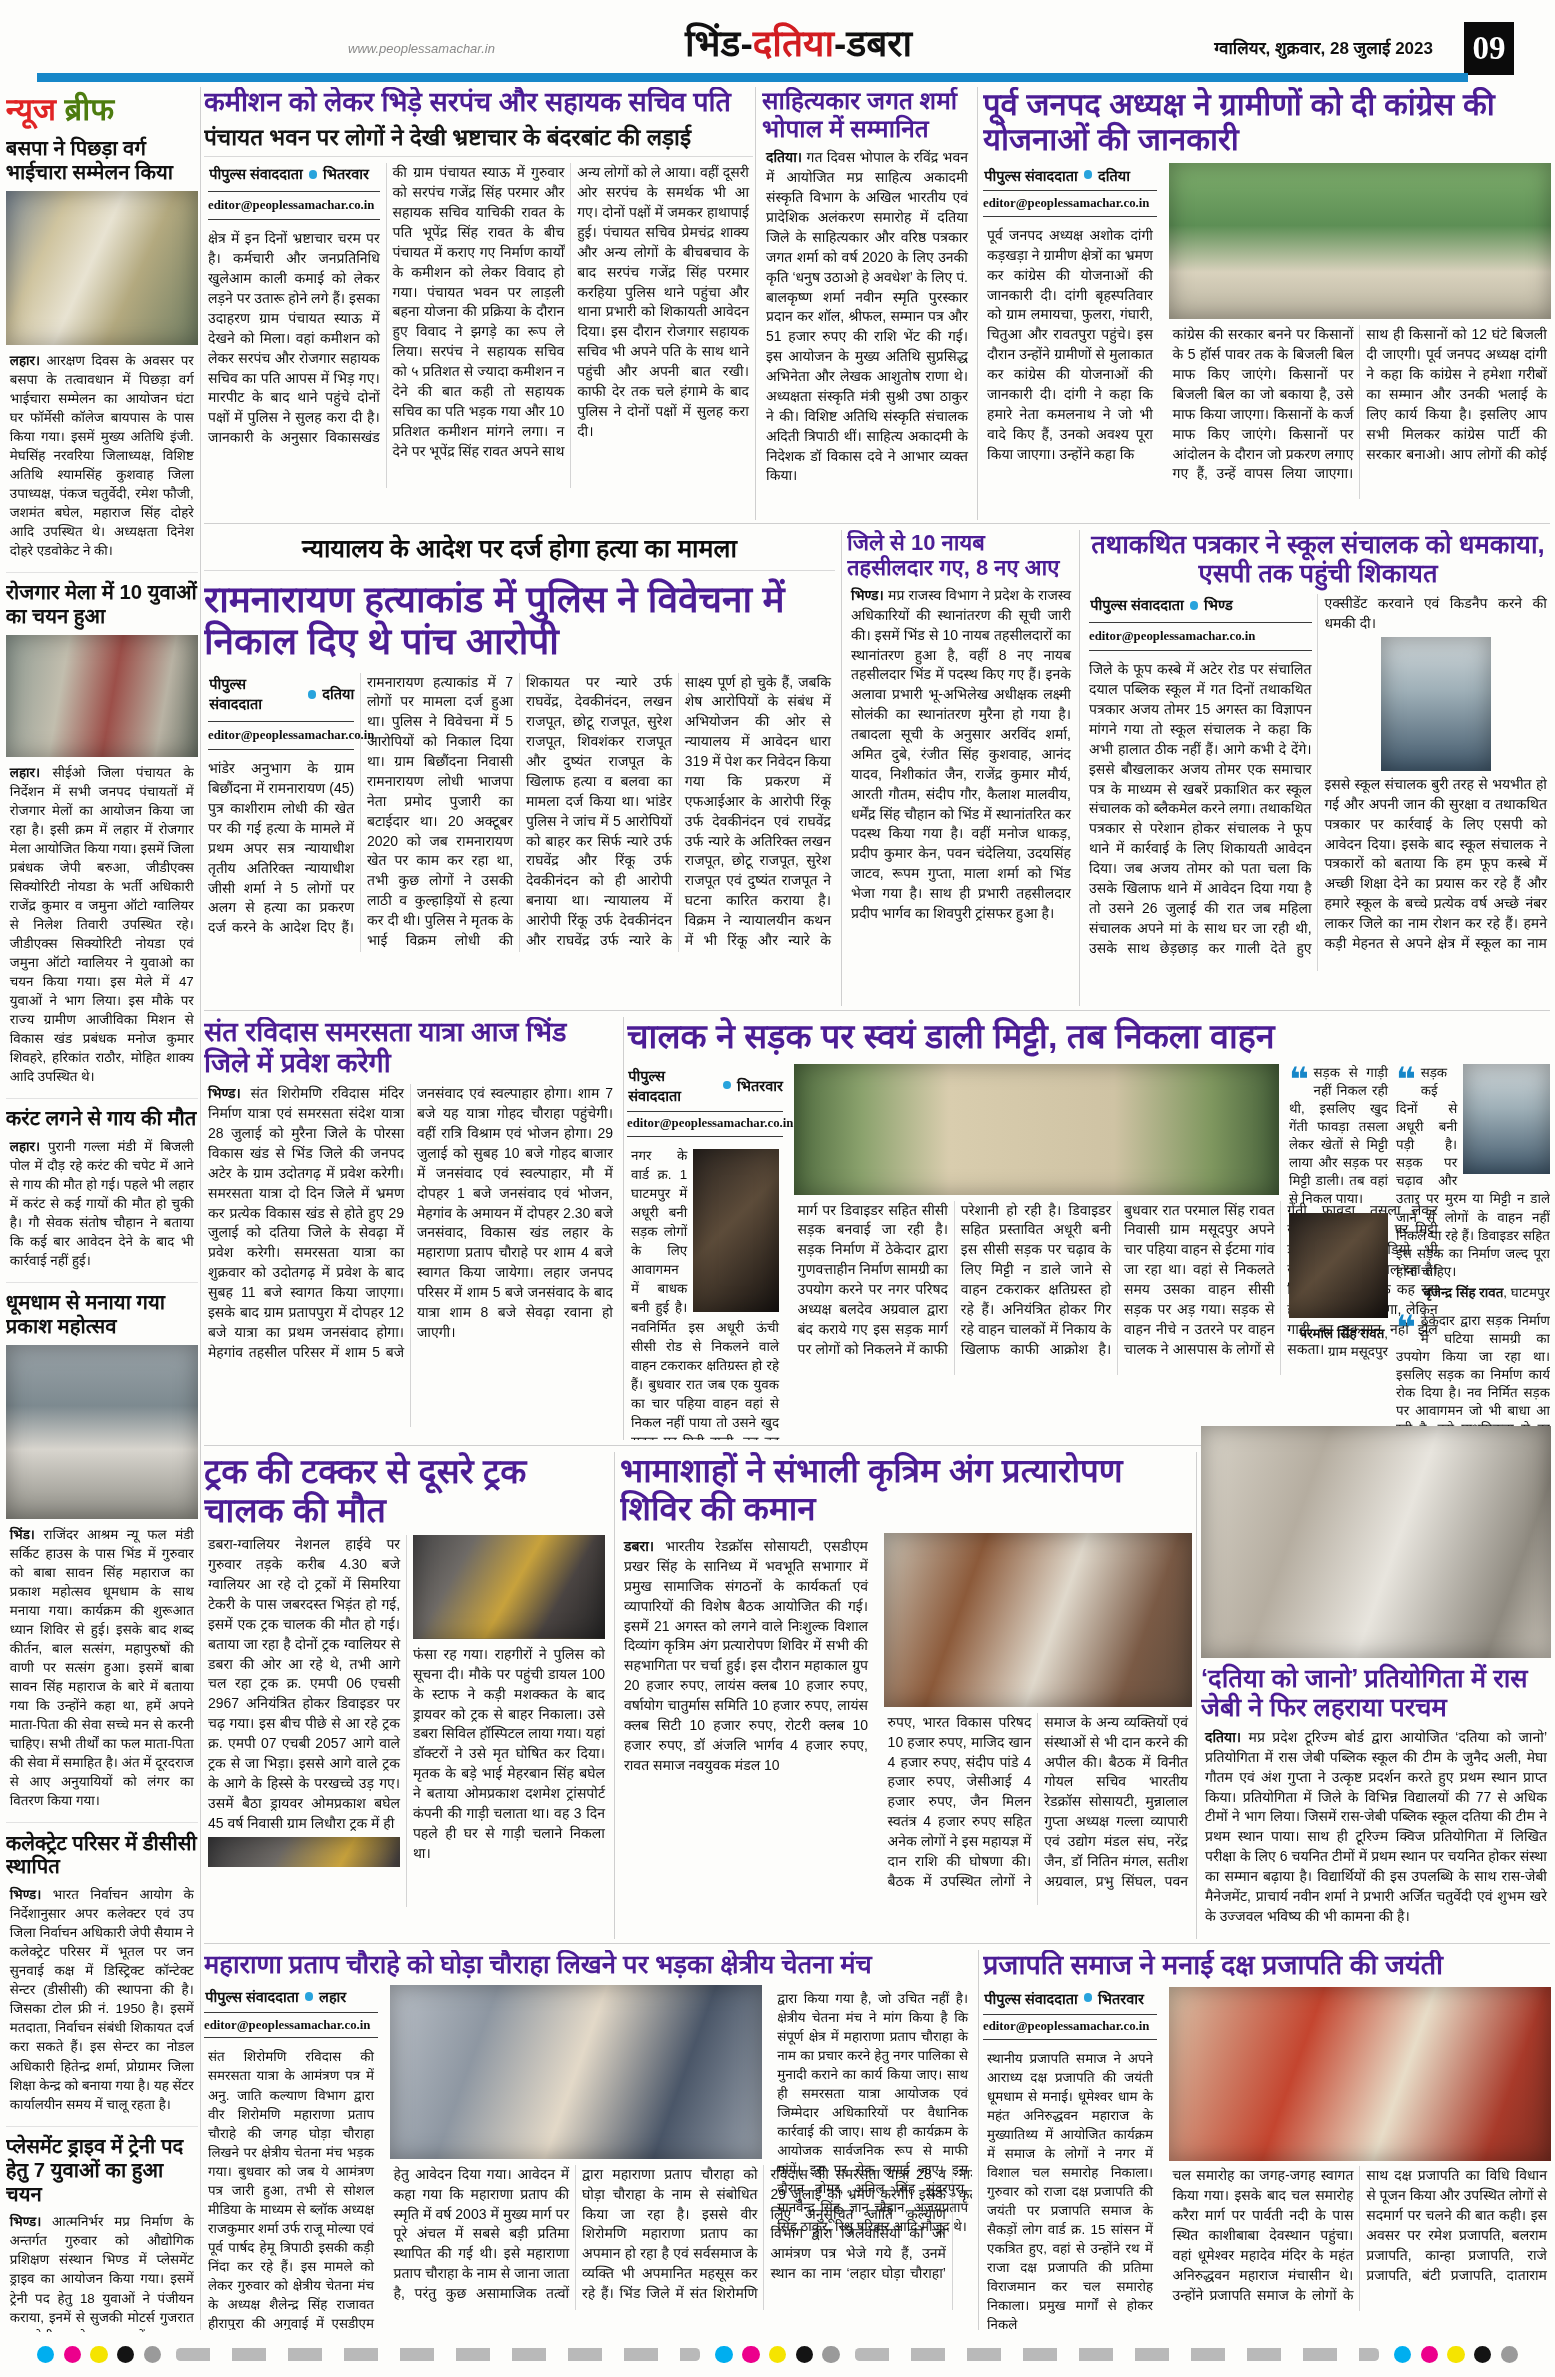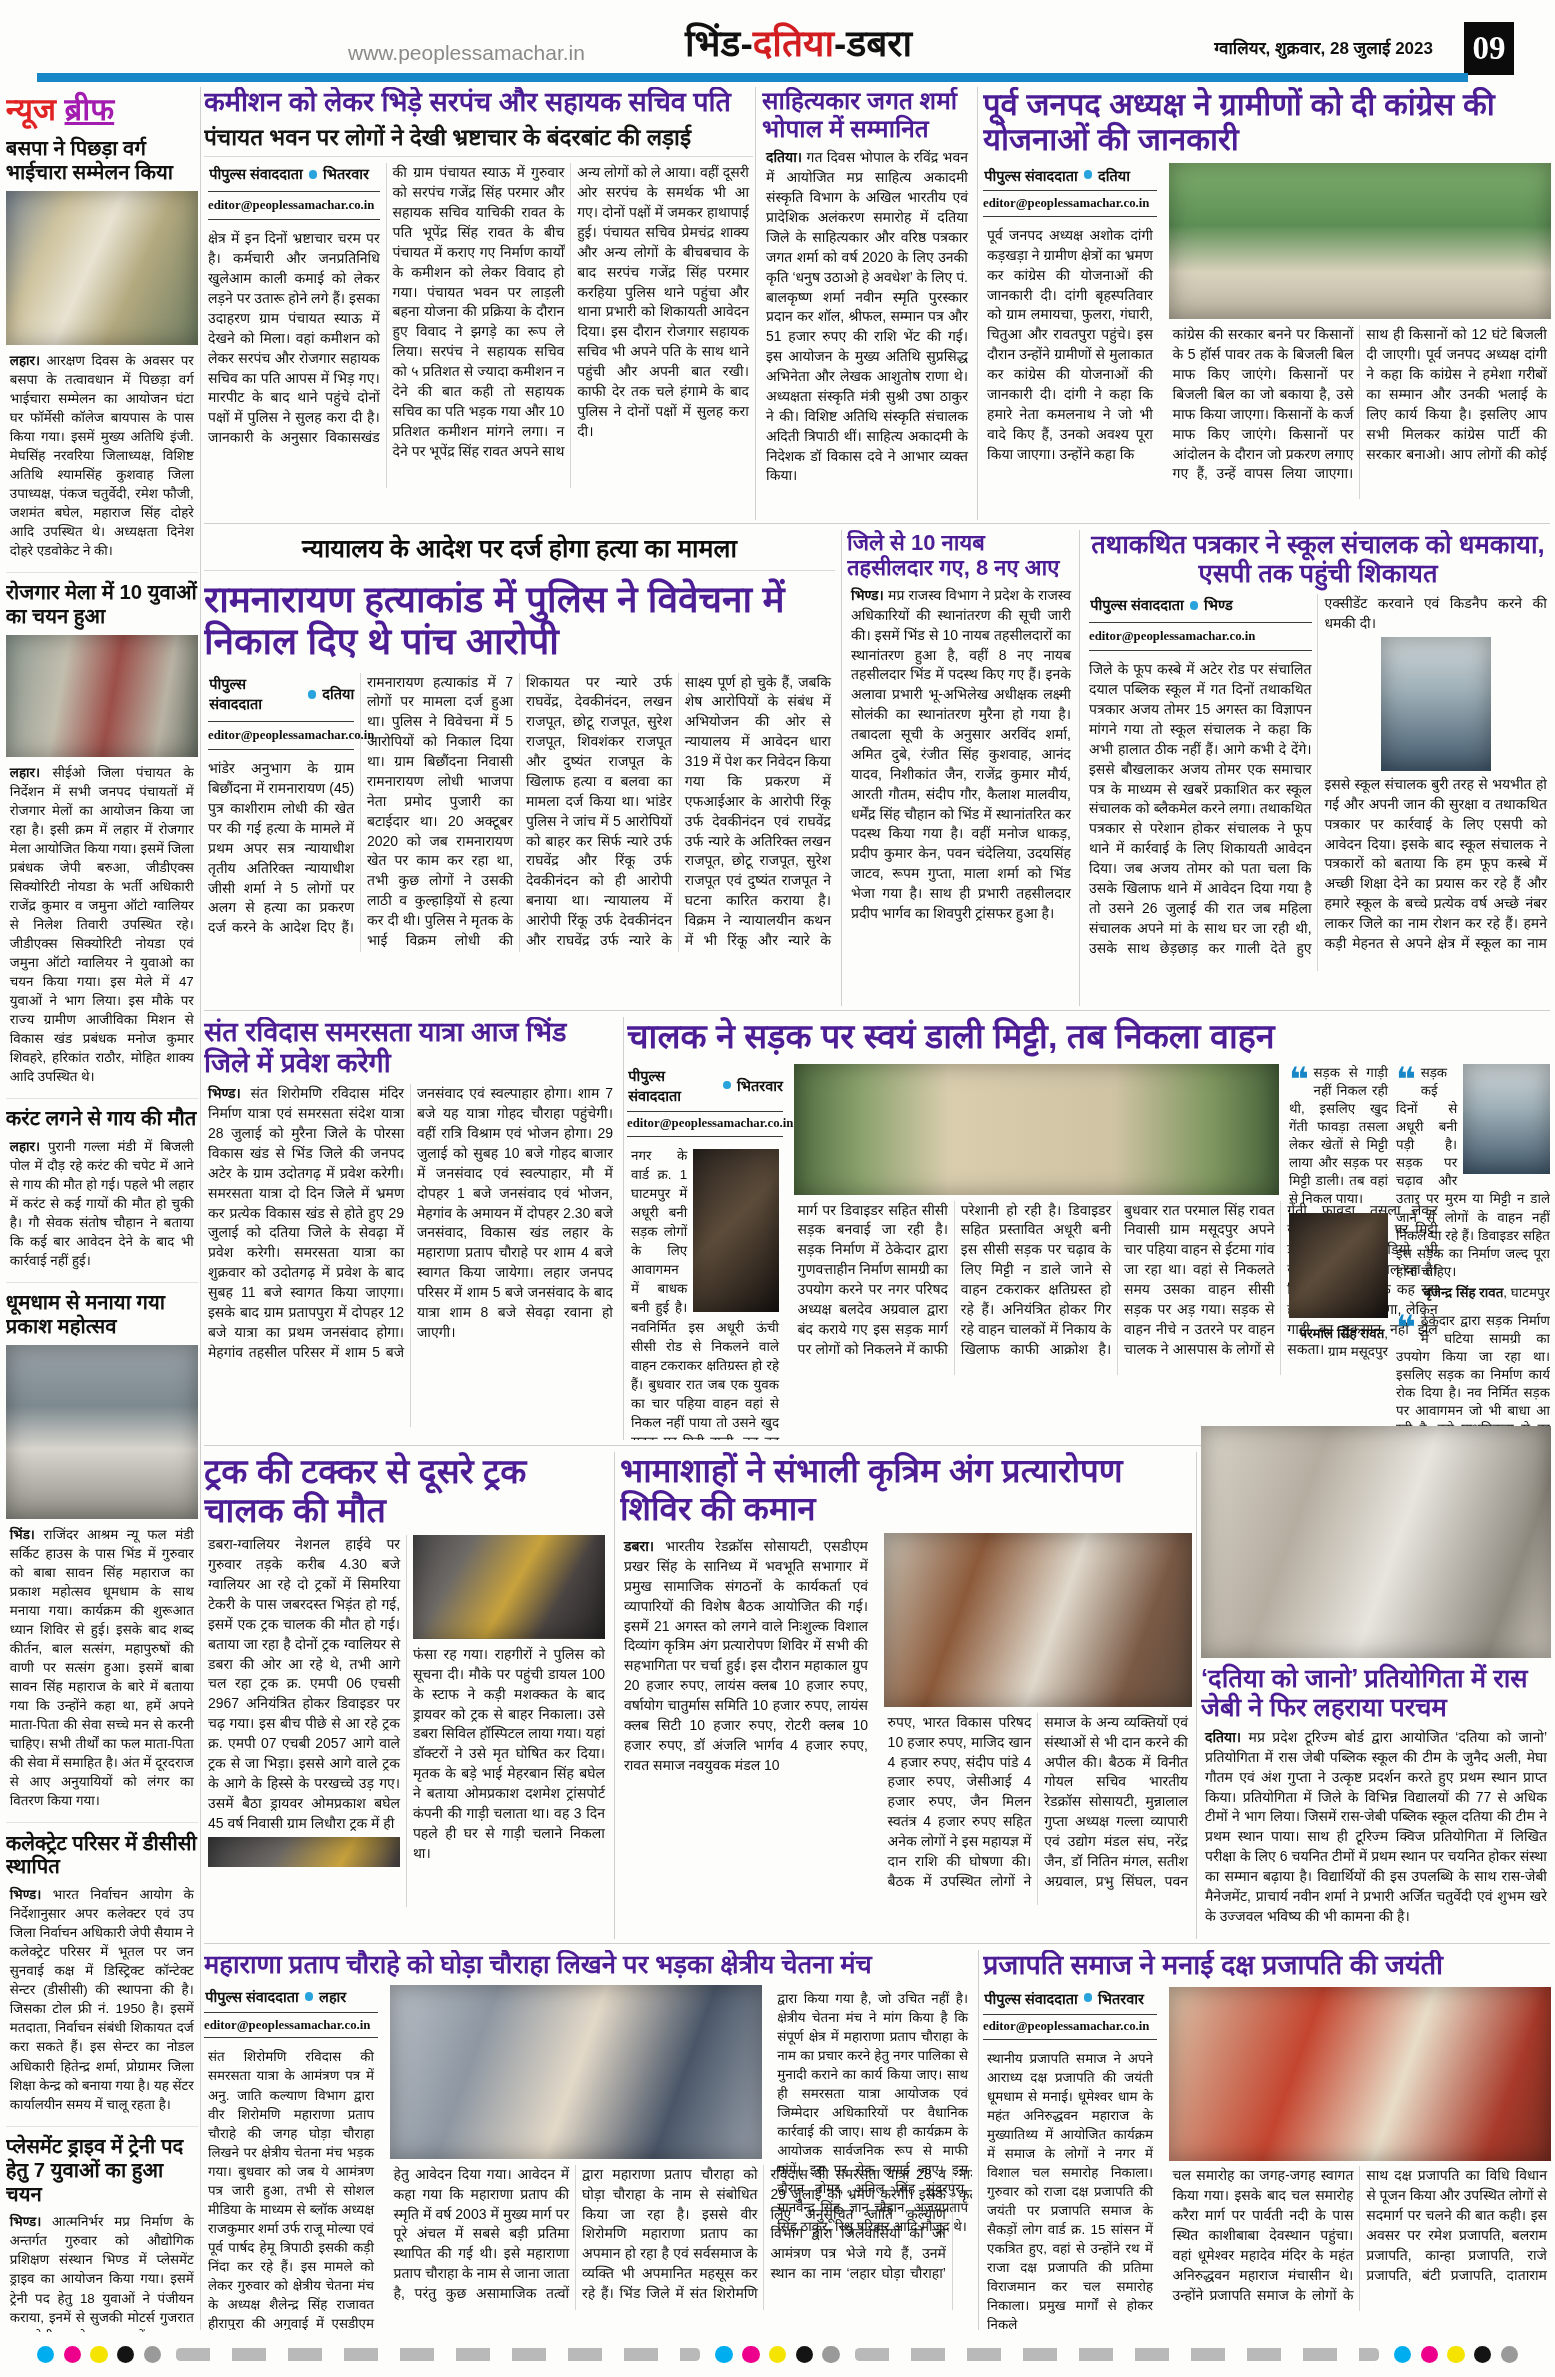--- a/index.html
+++ b/index.html
@@ -4,21 +4,21 @@
 <style>
   html,body{margin:0;padding:0;background:#e9e9e9;}
   .page{position:relative;width:1555px;height:2377px;background:#fdfdfb;margin:0 auto;overflow:hidden;
         font-family:"Liberation Sans","DejaVu Sans",sans-serif;color:#111;}
   
   .masthead-wrap{position:absolute;left:37px;top:8.1px;width:302px;}
   .tagline{font-size:8.7px;font-weight:700;letter-spacing:0.6px;color:#222;margin-left:41px;}
   .masthead{font-size:36px;font-weight:800;color:#0a0a0a;line-height:1.05;display:flex;align-items:center;gap:4.6px;}
   .pen-diamond{width:15px;height:23px;background:linear-gradient(180deg,#f6c413 45%,#2e8b3a 55%);
                clip-path:polygon(50% 0,100% 50%,50% 100%,0 50%);display:inline-block;}
-  .website{position:absolute;left:348px;top:41px;font-size:21px;color:#8a8a8a;}
+  .website{position:absolute;left:348px;top:41px;font-size:13px;color:#8a8a8a;font-style:italic;}
   .edition{position:absolute;left:685px;top:16.3px;font-size:37px;font-weight:800;white-space:nowrap;}
   .edition .red{color:#d21d21;}
   .issue-date{position:absolute;right:122px;top:36px;font-size:17px;font-weight:700;}
   .pagenum{position:absolute;right:41px;top:22px;width:50px;height:53px;background:#0b0b0b;color:#fff;
            font-size:33px;font-weight:700;display:flex;align-items:center;justify-content:center;
            font-family:"Liberation Serif","DejaVu Serif",serif;}
   .blue-bar{position:absolute;left:37px;right:87px;top:73px;height:9.3px;background:#1787c8;}
   
   .art{position:absolute;overflow:hidden;}
   .hl{font-weight:800;color:#4c1d95;line-height:1.14;margin:0 0 5.8px 0;}
@@ -48,21 +48,21 @@
   .ph-dark{background:linear-gradient(135deg,#2a2420 0%,#5d4c3a 45%,#161210 100%);}
   .ph-truck{background:linear-gradient(120deg,#3a3a3c 0%,#6e6a66 30%,#c8a23c 55%,#4a4442 75%,#242424 100%);}
   .ph-meeting{background:linear-gradient(110deg,#c9c2b4 0%,#8c5a3a 28%,#e0d9cc 55%,#7a5a45 80%,#5c4a3c 100%);}
   .ph-quiz{background:linear-gradient(110deg,#d8d3c8 0%,#b5ada0 30%,#e8e5de 55%,#8f8a80 85%,#cfc9be 100%);}
   .ph-stage{background:linear-gradient(110deg,#d9c2a8 0%,#c4452f 35%,#e8ddc8 60%,#a83a2a 85%,#7d2e22 100%);}
   .ph-memo{background:linear-gradient(110deg,#b9bfc6 0%,#8e97a2 25%,#e3d9c8 50%,#4a5668 75%,#9aa2ac 100%);}
   
   .brief{position:absolute;left:5.8px;top:87px;width:192px;height:2245px;overflow:hidden;}
   .brief-title{font-size:31px;font-weight:800;margin:0 0 8.1px 0;}
   .brief-title .red{color:#e02425;}
-  .brief-title .blue{color:#a21caf;text-decoration:underline;}
+  .brief-title .blue{color:#4d7c0f;}
   .bitem{border-bottom:0.6px solid #e2e2e2;padding-bottom:8.1px;margin-bottom:8.1px;}
   .bitem h3{font-size:20.3px;font-weight:800;line-height:1.18;margin:0 0 5.8px 0;}
   .bitem .body{font-size:13.4px;}
   
   .vline{position:absolute;width:1.2px;background:#cfcfcf;}
   .hline{position:absolute;height:1.2px;background:#cfcfcf;}
   .qmark{color:#1787c8;font-size:34px;line-height:.8;font-weight:800;float:left;margin:2.3px 4.6px 0 0;}
   .quote{margin-bottom:10.5px;}
   .quote .qtext{font-size:13.4px;line-height:1.35;text-align:justify;}
   .quote .qsig{font-size:13.4px;text-align:right;margin-top:2.3px;}

